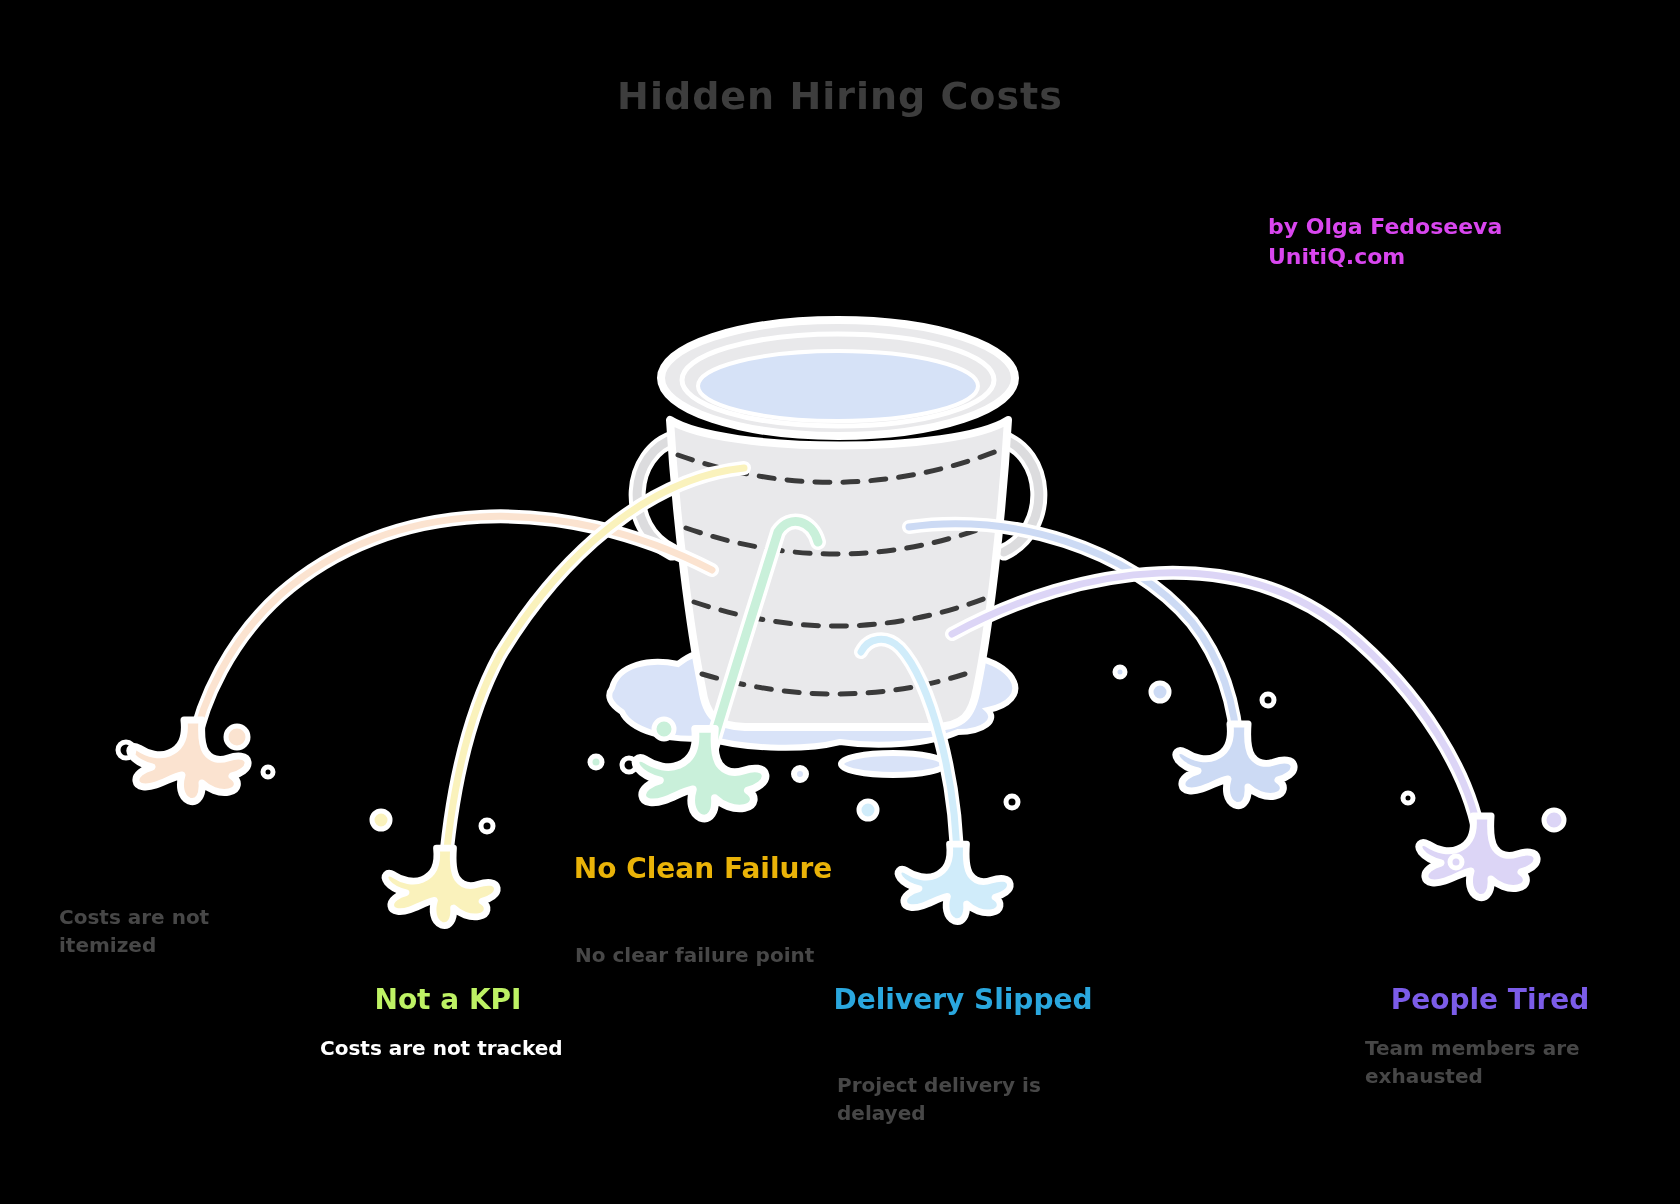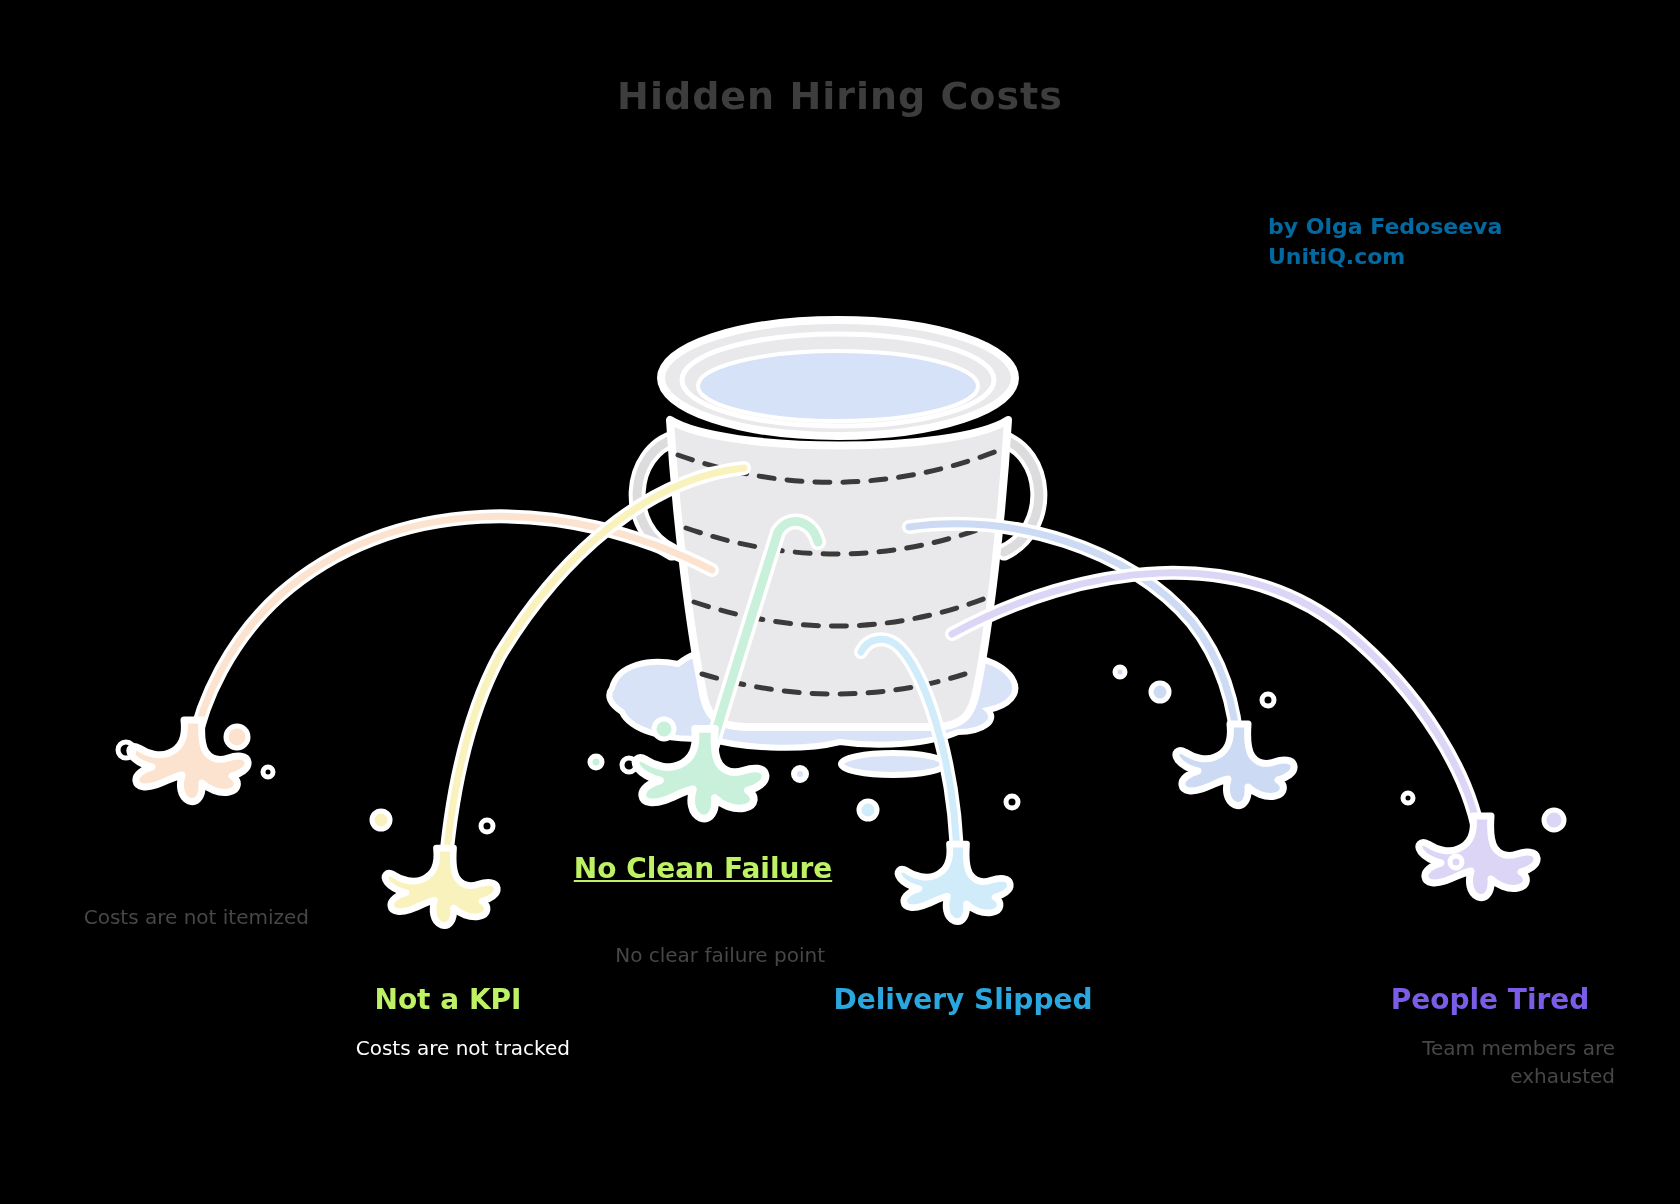--- a/index.html
+++ b/index.html
@@ -34,23 +34,23 @@
     transform: translateX(-50%);
     text-align: center;
     font-size: 28px;
     font-weight: bold;
     line-height: 40px;
   }
   .leak-desc {
     position: absolute;
     width: 250px;
     transform: translateX(-50%);
-    text-align: right;
+    text-align: left;
     font-size: 20px;
-    font-weight: normal;
+    font-weight: bold;
     line-height: 28px;
   }
   .casing { stroke: #ffffff; stroke-width: 14; fill: none; stroke-linecap: round; }
   .core   { fill: none; stroke-linecap: round; stroke-width: 7; }
   .splat  { stroke: #ffffff; stroke-width: 7; stroke-linejoin: round; }
   .drop   { stroke: #ffffff; stroke-width: 5; }
   .dashes path { fill: none; stroke-width: 5; stroke-dasharray: 15 13; stroke-linecap: round; }
 </style>
 </head>
 <body>
@@ -149,32 +149,33 @@
     <g>
       <use href="#splash-shape" class="splat" transform="translate(1482 858)" fill="#dcd5f6"></use>
       <circle class="drop" cx="1554" cy="820" r="10" fill="#dcd5f6"></circle>
       <circle class="drop" cx="1456" cy="862" r="6" fill="none"></circle>
       <circle class="drop" cx="1408" cy="798" r="5" fill="none"></circle>
     </g>
   </svg>
 
   <div class="title" style="color: rgb(61, 61, 61);">Hidden Hiring Costs</div>
 
-  <div class="attribution" style="color: #0369a1;">
+  <div class="attribution" style="color: #d946ef;">
     <div>by Olga Fedoseeva</div>
     <div>UnitiQ.com</div>
   </div>
 
   <div class="leak-desc" style="left: 184px; top: 903px; color: rgb(71, 71, 71);">Costs are not itemized</div>
 
   <div class="leak-label" style="left: 448px; top: 980px; color: #bef264;">Not a KPI</div>
   <div class="leak-desc" style="left: 445px; top: 1034px; color: #ffffff;">Costs are not tracked</div>
 
-  <div class="leak-label" style="left: 703px; top: 849px; color: #bef264; text-decoration: underline;">No Clean Failure</div>
+  <div class="leak-label" style="left: 703px; top: 849px; color: #eab308;">No Clean Failure</div>
   <div class="leak-desc" style="left: 700px; top: 941px; color: rgb(71, 71, 71);">No clear failure point</div>
 
   <div class="leak-label" style="left: 963px; top: 980px; color: rgb(42, 167, 222); text-align: center;">Delivery Slipped</div>
+  <div class="leak-desc" style="left: 962px; top: 1071px; color: rgb(71, 71, 71);">Project delivery is delayed</div>
 
 
   <div class="leak-label" style="left: 1490px; top: 980px; color: rgb(123, 92, 232);">People Tired</div>
   <div class="leak-desc" style="left: 1490px; top: 1034px; color: rgb(71, 71, 71);">Team members are exhausted</div>
 
 </div>
 
 </body></html>

